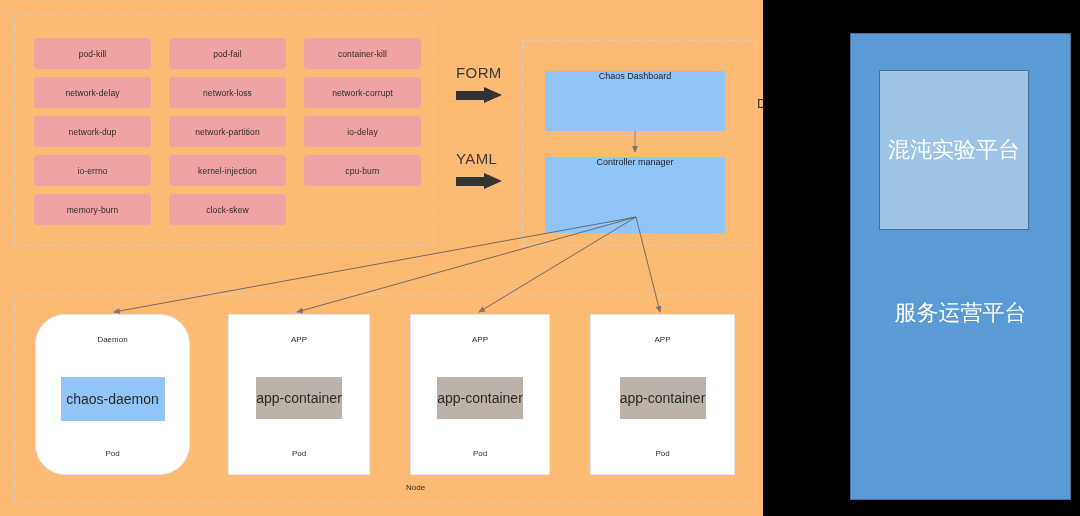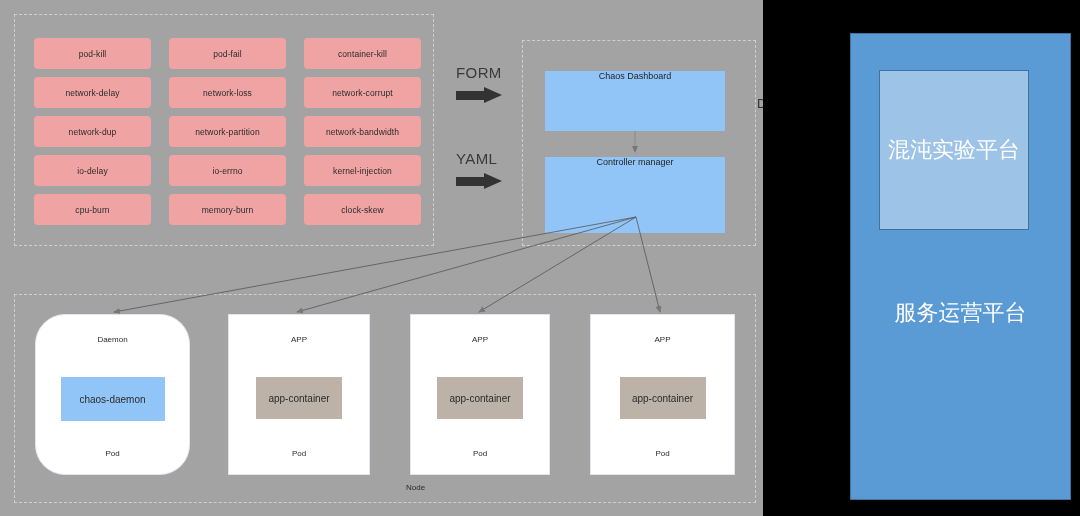--- a/index.html
+++ b/index.html
@@ -4,21 +4,21 @@
 <style>
   html, body {
     margin: 0;
     padding: 0;
     background: #ffffff;
   }
   #canvas {
     position: relative;
     width: 1080px;
     height: 516px;
-    background: #a3a3a3;
+    background: #fdba74;
     font-family: "Liberation Sans", "DejaVu Sans", sans-serif;
     overflow: hidden;
   }
 
   
   .dashed-box {
     position: absolute;
     border: 1px dashed #cfcfcf;
     background: transparent;
     box-sizing: border-box;
@@ -121,21 +121,21 @@
   .pod-title { top: 20px; }
   .pod-footer { bottom: 16px; }
   .pod-container {
     position: absolute;
     left: 50%;
     transform: translateX(-50%);
     top: 62px;
     display: flex;
     align-items: center;
     justify-content: center;
-    font-size: 10px;
+    font-size: 14px;
     color: #2b2b2b;
     white-space: nowrap;
   }
   .pod-container.daemon { background: #92C5F7; width: 104px; height: 44px; }
   .pod-container.app    { background: #BCB2A7; width: 86px;  height: 42px; }
 
   .node-label {
     position: absolute;
     font-size: 8px;
     color: #2b2b2b;
@@ -193,21 +193,20 @@
 
   <div class="chaos-grid">
     <div class="chaos-chip">pod-kill</div>
     <div class="chaos-chip">pod-fail</div>
     <div class="chaos-chip">container-kill</div>
     <div class="chaos-chip">network-delay</div>
     <div class="chaos-chip">network-loss</div>
     <div class="chaos-chip">network-corrupt</div>
     <div class="chaos-chip">network-dup</div>
     <div class="chaos-chip">network-partition</div>
-    <div class="chaos-chip">network-bandwidth</div>
     <div class="chaos-chip">io-delay</div>
     <div class="chaos-chip">io-errno</div>
     <div class="chaos-chip">kernel-injection</div>
     <div class="chaos-chip">cpu-burn</div>
     <div class="chaos-chip">memory-burn</div>
     <div class="chaos-chip">clock-skew</div>
   </div>
 
   <div class="arrow-group" style="left:456px; top:64px;">
     <div class="arrow-label">FORM</div>

